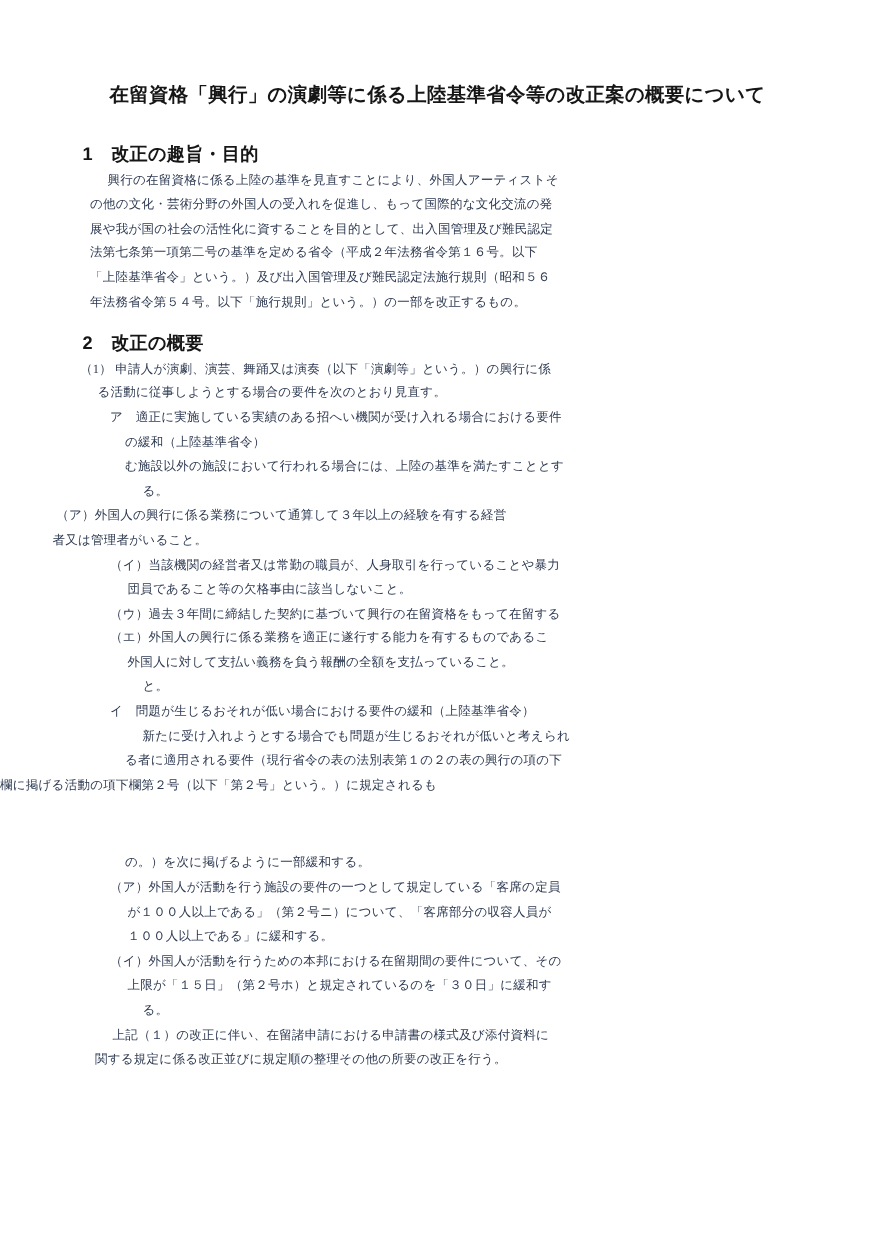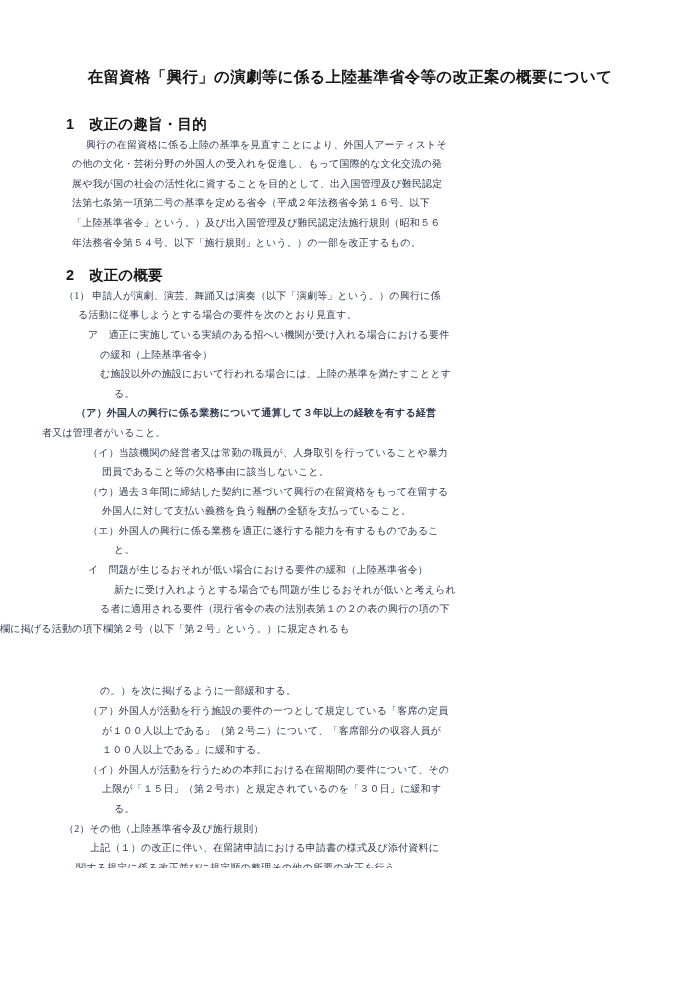--- a/index.html
+++ b/index.html
@@ -57,39 +57,38 @@
       <div class="line" style="padding-left: 72px;">法第七条第一項第二号の基準を定める省令（平成２年法務省令第１６号。以下</div>
       <div class="line" style="padding-left: 72px;">「上陸基準省令」という。）及び出入国管理及び難民認定法施行規則（昭和５６</div>
       <div class="line" style="padding-left: 72px;">年法務省令第５４号。以下「施行規則」という。）の一部を改正するもの。</div>
       <div class="line heading" style="padding-left: 66px; margin-top: 14px;">2　改正の概要</div>
       <div class="line" style="padding-left: 64px;">（1） 申請人が演劇、演芸、舞踊又は演奏（以下「演劇等」という。）の興行に係</div>
       <div class="line" style="padding-left: 78px;">る活動に従事しようとする場合の要件を次のとおり見直す。</div>
       <div class="line" style="padding-left: 88px;">ア　適正に実施している実績のある招へい機関が受け入れる場合における要件</div>
       <div class="line" style="padding-left: 100px;">の緩和（上陸基準省令）</div>
       <div class="line" style="padding-left: 100px;">む施設以外の施設において行われる場合には、上陸の基準を満たすこととす</div>
       <div class="line" style="padding-left: 114px;">る。</div>
-      <div class="line" style="padding-left: 76px; font-weight: bold;">（ア）外国人の興行に係る業務について通算して３年以上の経験を有する経営</div>
+      <div class="line" style="padding-left: 45px;">（ア）外国人の興行に係る業務について通算して３年以上の経験を有する経営</div>
       <div class="line" style="padding-left: 42px;">者又は管理者がいること。</div>
       <div class="line" style="padding-left: 88px;">（イ）当該機関の経営者又は常勤の職員が、人身取引を行っていることや暴力</div>
       <div class="line" style="padding-left: 102px;">団員であること等の欠格事由に該当しないこと。</div>
       <div class="line" style="padding-left: 88px;">（ウ）過去３年間に締結した契約に基づいて興行の在留資格をもって在留する</div>
+      <div class="line" style="padding-left: 88px;">（エ）外国人の興行に係る業務を適正に遂行する能力を有するものであるこ</div>
       <div class="line" style="padding-left: 102px;">外国人に対して支払い義務を負う報酬の全額を支払っていること。</div>
-      <div class="line" style="padding-left: 88px;">（エ）外国人の興行に係る業務を適正に遂行する能力を有するものであるこ</div>
       <div class="line" style="padding-left: 114px;">と。</div>
       <div class="line" style="padding-left: 88px;">イ　問題が生じるおそれが低い場合における要件の緩和（上陸基準省令）</div>
       <div class="line" style="padding-left: 114px;">新たに受け入れようとする場合でも問題が生じるおそれが低いと考えられ</div>
       <div class="line" style="padding-left: 100px;">る者に適用される要件（現行省令の表の法別表第１の２の表の興行の項の下</div>
       <div class="line" style="">欄に掲げる活動の項下欄第２号（以下「第２号」という。）に規定されるも</div>
       <div class="line" style="padding-left: 100px; margin-top: 43px;">の。）を次に掲げるように一部緩和する。</div>
       <div class="line" style="padding-left: 88px;">（ア）外国人が活動を行う施設の要件の一つとして規定している「客席の定員</div>
       <div class="line" style="padding-left: 102px;">が１００人以上である」（第２号ニ）について、「客席部分の収容人員が</div>
       <div class="line" style="padding-left: 102px;">１００人以上である」に緩和する。</div>
       <div class="line" style="padding-left: 88px;">（イ）外国人が活動を行うための本邦における在留期間の要件について、その</div>
       <div class="line" style="padding-left: 102px;">上限が「１５日」（第２号ホ）と規定されているのを「３０日」に緩和す</div>
       <div class="line" style="padding-left: 114px;">る。</div>
-      <div class="line" style="padding-left: 64px;">（2）その他（上陸基準省令及び施行規則）</div>
       <div class="line" style="padding-left: 90px;">上記（１）の改正に伴い、在留諸申請における申請書の様式及び添付資料に</div>
       <div class="line" style="padding-left: 76px;">関する規定に係る改正並びに規定順の整理その他の所要の改正を行う。</div>
       <div class="line heading" style="padding-left: 77px; margin-top: 12px;">3　今後の予定</div>
       <div class="line" style="padding-left: 78px;">公布日：令和５年５月中旬</div>
       <div class="line" style="padding-left: 78px;">施行日：令和５年７月～１０月頃</div>
     </div>
 </div>
 
 </body></html>

